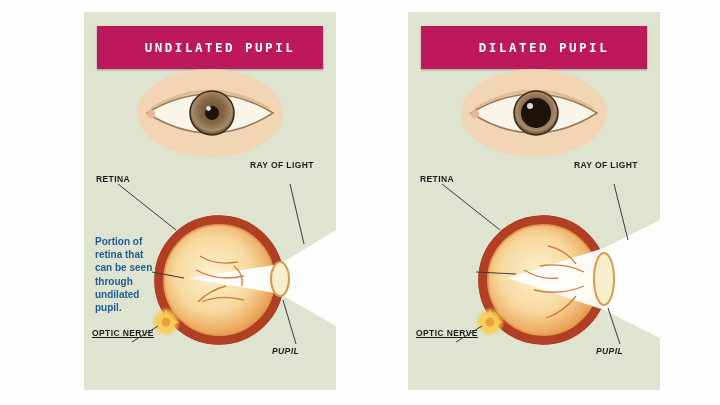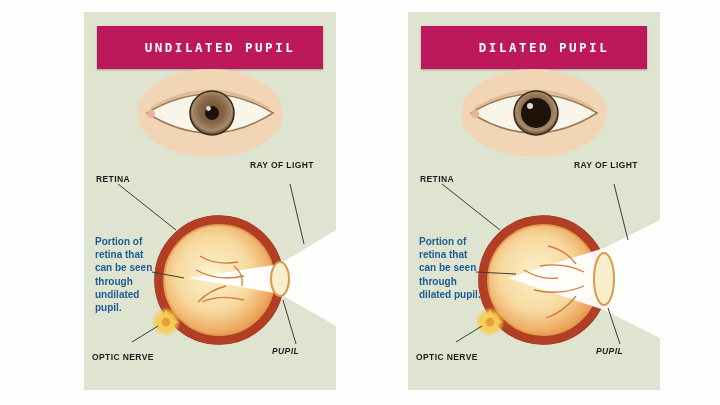--- a/index.html
+++ b/index.html
@@ -28,21 +28,21 @@
     font-weight:bold; font-size:12.5px; letter-spacing:2.5px; white-space:nowrap;
   }
   .front-eye { position:absolute; left:51px; top:54px; width:150px; height:94px; }
   .diagram-svg { position:absolute; left:0; top:156px; width:252px; height:214px; }
   .lbl {
     position:absolute; font-size:8.5px; font-weight:bold; color:#1c1c1c;
     letter-spacing:.4px; white-space:nowrap;
   }
   .lbl-retina { left:12px; top:162px; }
   .lbl-ray { left:166px; top:148px; }
-  .lbl-optic { left:8px; top:340px; }
+  .lbl-optic { left:8px; top:316px;text-decoration:underline; }
   .lbl-pupil { left:188px; top:334px;font-style:italic; }
   .caption {
     position:absolute; left:11px; top:196px; width:64px;
     font-size:10px; font-weight:bold; color:#1d5c94; line-height:1.32;margin-top:27px;
   }
 </style>
 </head>
 <body>
 
 <div class="canvas">
@@ -143,21 +143,20 @@
         <path d="M12 47 Q75 9 138 47 Q75 87 12 47 Z" fill="#f9f5e9" stroke="#9b7b57" stroke-width="1.5"></path>
         <circle cx="77" cy="47" r="22" fill="url(#irisD)" stroke="#3c2817" stroke-width="1.5"></circle>
         <circle cx="77" cy="47" r="15" fill="#1e120b"></circle>
         <circle cx="71" cy="40" r="3" fill="#ffffff" opacity=".85"></circle>
         <circle cx="16" cy="48" r="4" fill="#e9b59a"></circle>
       </svg>
     </div>
 
     <span class="lbl lbl-retina">RETINA</span>
     <span class="lbl lbl-ray">RAY OF LIGHT</span>
-    <div class="caption">Portion of retina that can be seen through dilated pupil.</div>
     <span class="lbl lbl-optic">OPTIC NERVE</span>
     <span class="lbl lbl-pupil">PUPIL</span>
 
     <svg class="diagram-svg" viewBox="0 0 252 214">
       <defs>
         <radialGradient id="intD" cx="45%" cy="45%" r="60%">
           <stop offset="0%" stop-color="#fdf2d0"></stop>
           <stop offset="55%" stop-color="#f7d99e"></stop>
           <stop offset="85%" stop-color="#eca95f"></stop>
           <stop offset="100%" stop-color="#dd8a42"></stop>

